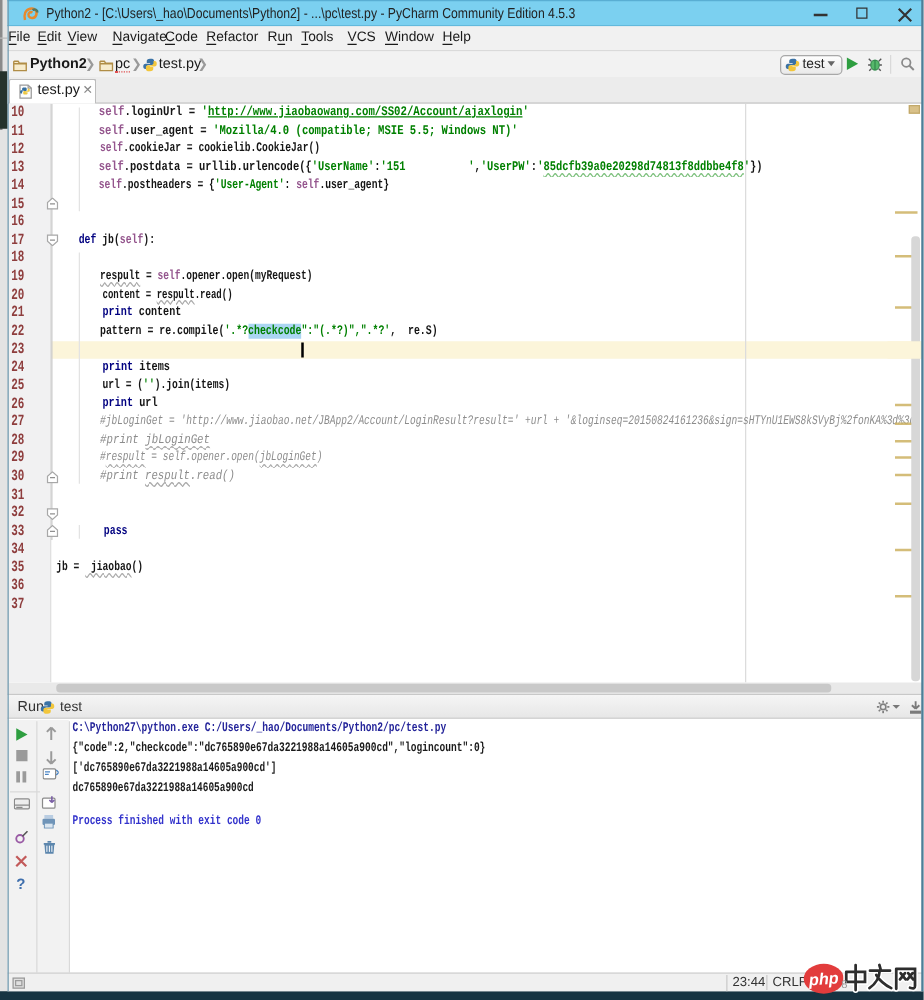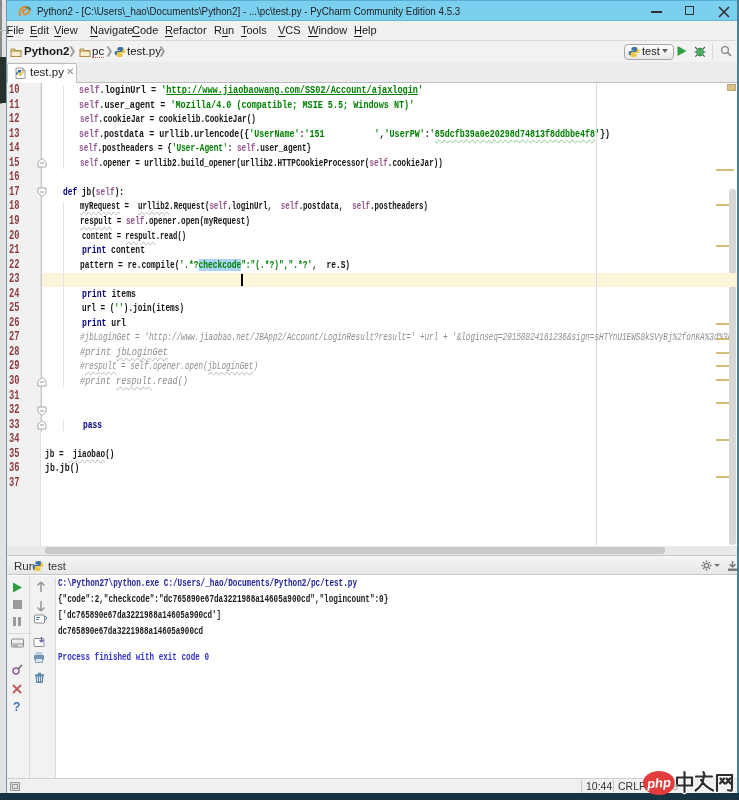--- a/index.html
+++ b/index.html
@@ -124,37 +124,34 @@
 <div class="abs" style="left:0;top:189.6px;width:731px;height:14.55px;background:#fcf5da;"></div>
     <div class="abs" style="left:56px;top:2.5px;width:1px;height:83.8px;background:#e3e3e3;"></div>
     <div class="abs" style="left:56px;top:118.9px;width:1px;height:185.6px;background:#e3e3e3;"></div>
     <div class="abs" style="left:56px;top:337.2px;width:1px;height:11.0px;background:#e3e3e3;"></div>
     <div class="abs" style="left:589px;top:0;width:1px;height:463px;background:#dcdcdc;"></div>
     <div class="cl" style="top:0.0px"><span class="ct" style="left:72.0px;transform:scaleX(0.815)"><span class="sf">self</span>.loginUrl = <span class="st">'<span class="url">http://www.jiaobaowang.com/SS02/Account/ajaxlogin</span>'</span></span></div>
     <div class="cl" style="top:14.5px"><span class="ct" style="left:72.0px;transform:scaleX(0.806)"><span class="sf">self</span>.user_agent = <span class="st">'Mozilla/4.0 (compatible; MSIE 5.5; Windows NT)'</span></span></div>
     <div class="cl" style="top:29.1px"><span class="ct" style="left:73.0px;transform:scaleX(0.735)"><span class="sf">self</span>.cookieJar = cookielib.CookieJar()</span></div>
     <div class="cl" style="top:43.7px"><span class="ct" style="left:72.0px;transform:scaleX(0.795)"><span class="sf">self</span>.postdata = urllib.urlencode({<span class="st">'UserName'</span>:<span class="st">'151&nbsp;&nbsp;&nbsp;&nbsp;&nbsp;&nbsp;&nbsp;&nbsp;&nbsp;&nbsp;'</span>,<span class="st">'UserPW'</span>:<span class="st">'<span class="wg">85dcfb39a0e20298d74813f8ddbbe4f8</span>'</span>})</span></div>
     <div class="cl" style="top:58.2px"><span class="ct" style="left:72.0px;transform:scaleX(0.737)"><span class="sf">self</span>.postheaders = {<span class="st">'User-Agent'</span>: <span class="sf">self</span>.user_agent}</span></div>
-    <div class="cl" style="top:72.8px"><span class="ct" style="left:73.0px;transform:scaleX(0.729)"><span class="sf">self</span>.opener = urllib2.build_opener(urllib2.HTTPCookieProcessor(<span class="sf">self</span>.cookieJar))</span></div>
     <div class="cl" style="top:101.9px"><span class="ct" style="left:56.0px;transform:scaleX(0.745)"><span class="kw">def</span> jb(<span class="sf">self</span>):</span></div>
-    <div class="cl" style="top:116.4px"><span class="ct" style="left:73.0px;transform:scaleX(0.708)"><span class="wv">myRequest</span> =  <span class="wv">urllib2</span>.Request(<span class="sf">self</span>.loginUrl,  <span class="sf">self</span>.postdata,  <span class="sf">self</span>.postheaders)</span></div>
     <div class="cl" style="top:131.0px"><span class="ct" style="left:73.0px;transform:scaleX(0.729)"><span class="wv">respult</span> = <span class="sf">self</span>.opener.open(myRequest)</span></div>
     <div class="cl" style="top:145.5px"><span class="ct" style="left:75.0px;transform:scaleX(0.688)">content = <span class="wv">respult</span>.read()</span></div>
     <div class="cl" style="top:174.6px"><span class="ct" style="left:73.0px;transform:scaleX(0.752)">pattern = re.compile(<span class="st">'.*?<span class="hlb">checkcode</span>":"(.*?)",".*?'</span>,  re.S)</span></div>
     <div class="cl" style="top:160.1px"><span class="ct" style="left:75.0px;transform:scaleX(0.769)"><span class="kw">print</span> content</span></div>
     <div class="cl" style="top:203.7px"><span class="ct" style="left:75.0px;transform:scaleX(0.779)"><span class="kw">print</span> items</span></div>
     <div class="cl" style="top:218.2px"><span class="ct" style="left:75.0px;transform:scaleX(0.736)">url = (<span class="st">''</span>).join(items)</span></div>
     <div class="cl" style="top:232.8px"><span class="ct" style="left:75.0px;transform:scaleX(0.776)"><span class="kw">print</span> url</span></div>
     <div class="cl" style="top:247.4px"><span class="ct" style="left:73.0px;transform:scaleX(0.729)"><span class="cm">#jbLoginGet = 'http://www.jiaobao.net/JBApp2/Account/LoginResult?result=' +url + '&amp;loginseq=20150824161236&amp;sign=sHTYnU1EWS8kSVyBj%2fonKA%3d%3d'</span></span></div>
     <div class="cl" style="top:261.9px"><span class="ct" style="left:73.0px;transform:scaleX(0.822)"><span class="cm">#print <span class="wv">jbLoginGet</span></span></span></div>
     <div class="cl" style="top:276.4px"><span class="ct" style="left:73.0px;transform:scaleX(0.724)"><span class="cm">#<span class="wv">respult</span> = self.opener.open(<span class="wv">jbLoginGet</span>)</span></span></div>
     <div class="cl" style="top:291.0px"><span class="ct" style="left:73.0px;transform:scaleX(0.816)"><span class="cm">#print <span class="wv">respult</span>.read()</span></span></div>
     <div class="cl" style="top:363.8px"><span class="ct" style="left:37.5px;transform:scaleX(0.735)">jb = <span class="wv"> jiaobao</span>()</span></div>
     <div class="cl" style="top:334.7px"><span class="ct" style="left:76.0px;transform:scaleX(0.754)"><span class="kw">pass</span></span></div>
-    <div class="cl" style="top:378.3px"><span class="ct" style="left:37.5px;transform:scaleX(0.782)">jb.jb()</span></div>
     <div class="abs" style="left:234px;top:191.1px;width:2px;height:12px;background:#000"></div>
 <div id="gutter">
       <div class="gnum" style="top:0.0px;left:2px;">10</div>
       <div class="gnum" style="top:14.5px;left:2px;">11</div>
       <div class="gnum" style="top:29.1px;left:2px;">12</div>
       <div class="gnum" style="top:43.7px;left:2px;">13</div>
       <div class="gnum" style="top:58.2px;left:2px;">14</div>
       <div class="gnum" style="top:72.8px;left:2px;">15</div>
       <div class="gnum" style="top:87.3px;left:2px;">16</div>
       <div class="gnum" style="top:101.9px;left:2px;">17</div>
@@ -288,21 +285,21 @@
     <div class="console-line" style="top:37px;color:#1a1a1a;transform:scaleX(0.728)">{"code":2,"checkcode":"dc765890e67da3221988a14605a900cd","logincount":0}</div>
     <div class="console-line" style="top:53px;color:#1a1a1a;transform:scaleX(0.719)">['dc765890e67da3221988a14605a900cd']</div>
     <div class="console-line" style="top:69px;color:#1a1a1a;transform:scaleX(0.719)">dc765890e67da3221988a14605a900cd</div>
     <div class="console-line" style="top:95px;color:#3333cc;transform:scaleX(0.726)">Process finished with exit code 0</div>
   </div>
 <div id="statusbar" class="abs">
     <div class="vline" style="left:575px;top:1px;height:13px;background:#c9c9c9"></div>
     <div class="abs" style="left:4px;top:2.5px;width:10px;height:9px;border:1px solid #9a9a9a;background:#e0e0e0">
       <div style="position:absolute;left:1px;top:1px;width:6px;height:5px;border:1px solid #9a9a9a"></div>
     </div>
-    <div class="abs" style="left:580px;top:0.5px;">10:44</div>
+    <div class="abs" style="left:580px;top:0.5px;">23:44</div>
     <div class="vline" style="left:607px;top:1px;height:12px;background:#c9c9c9"></div>
     <div class="abs" style="left:612px;top:0.5px;">CRLF↕</div>
   </div>
 <svg class="abs" style="left:640px;top:768px" width="99" height="32" viewBox="0 0 99 32">
     <ellipse cx="19" cy="15" rx="16" ry="12" fill="#e23c3c"></ellipse>
     <text x="19" y="19.5" font-family="Liberation Sans" font-size="13" font-style="italic" font-weight="700" fill="#fff" text-anchor="middle" transform="rotate(-4 19 15)">php</text>
     <g fill="none" stroke-linecap="round">
       <g stroke="#ffffff" stroke-width="4.6">
         <path d="M44.5 4 V24 M37 9.5 H52 V17.5 H37 V9.5"></path>
         <path d="M63.5 4 L64.5 7.5 M56 8.5 H72 M63.8 8.5 C63.5 13 61 19 55.5 22.5 M61 12 C64 17 69 20.5 73 22.5"></path>

